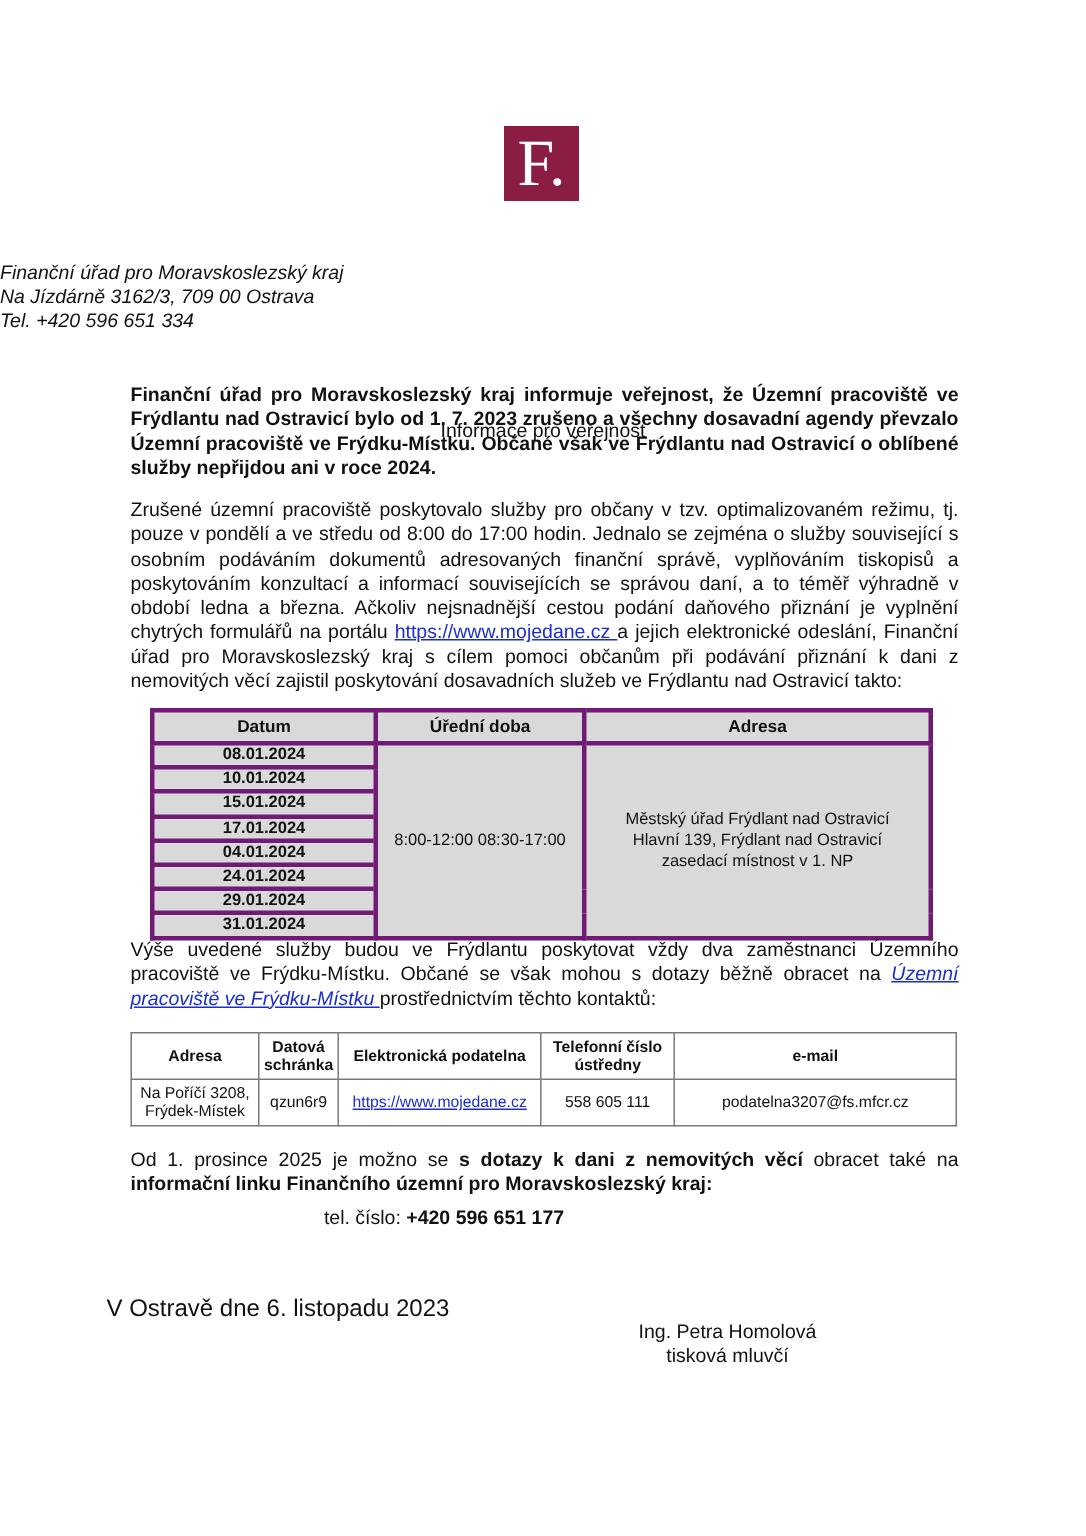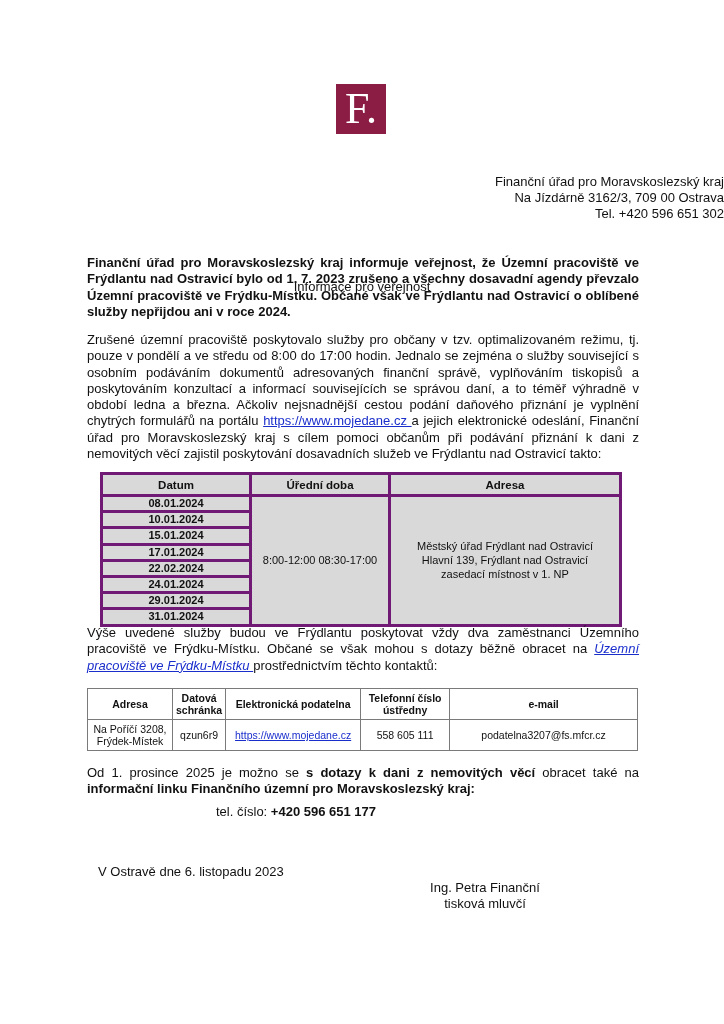--- a/index.html
+++ b/index.html
@@ -2,51 +2,51 @@
 <html><head>
 <meta charset="utf-8">
 <style>
   html, body { margin: 0; padding: 0; background: #ffffff; }
   body { width: 724px; height: 1024px; position: relative; overflow: hidden;
          font-family: "Liberation Sans", sans-serif; color: #111; font-size: 13px; }
   .logo { position: absolute; left: 336px; top: 84px; width: 50px; height: 50px;
           background: #8b1c43; color: #fff; font-family: "Liberation Serif", serif;
           font-size: 44px; line-height: 50px; text-align: center; }
   .logo .dot { font-size: 44px; }
-  .hdr { position: absolute; left: 0; width: 724px; text-align: right; font-size: 13px; line-height: 16px; }
+  .hdr { position: absolute; left: 0; width: 724px; text-align: left; font-style: italic; font-size: 13px; line-height: 16px; }
   .info { position: absolute; left: 0; top: 235px; width: 724px; text-align: center; font-size: 13px; margin-top: 44px; }
   .para { position: absolute; left: 87px; width: 552px; text-align: justify; font-size: 13px; line-height: 16.3px; }
   .bold { font-weight: bold; }
   a.link { color: #1a2ecc; }
   a.link.ital { font-style: italic; }
   table { border-collapse: collapse; position: absolute; }
   .t1 { left: 100px; top: 472px; width: 522px; font-size: 11px; }
   .t1 td, .t1 th { border: 3px solid #701a75; background: #d9d9d9; text-align: center; padding: 0; }
   .t1 th { height: 19px; font-weight: bold; font-size: 11.5px; }
   .t1 td.date { height: 13.2px; font-weight: bold; line-height: 13px; width: 146px; }
   .t1 td.hours { width: 136px; }
   .t1 td.addr { line-height: 14px; }
   .t2 { left: 87px; top: 688px; width: 551px; font-size: 10.5px; }
   .t2 td, .t2 th { border: 1px solid #7a7a7a; text-align: center; padding: 2px 3px; }
   .t2 th { font-weight: bold; height: 26px; line-height: 12px; }
   .t2 td { height: 26px; line-height: 12px; }
   .tel { position: absolute; left: 0; width: 592px; top: 804px; text-align: center; font-size: 13px; }
-  .place { position: absolute; left: 98px; top: 864px; font-size: 13px; }
+  .place { position: absolute; left: 71px; top: 864px; font-size: 16px; }
   .sign { position: absolute; left: 420px; width: 130px; top: 880px; text-align: center; font-size: 13px; line-height: 16px; }
 </style>
 </head>
 <body>
 
 <div class="logo">
   <span>F</span><span class="dot">.</span>
 </div>
 
 <div class="hdr" style="top:174px">Finanční úřad pro Moravskoslezský kraj</div>
 <div class="hdr" style="top:190px">Na Jízdárně 3162/3, 709 00 Ostrava</div>
-<div class="hdr" style="top:206px">Tel. +420 596 651 302</div>
+<div class="hdr" style="top:206px">Tel. +420 596 651 334</div>
 
 <div class="info">Informace pro veřejnost</div>
 
 <div class="para bold" style="top:255px">Finanční úřad pro Moravskoslezský kraj informuje veřejnost, že Územní pracoviště ve Frýdlantu nad Ostravicí bylo od 1. 7. 2023 zrušeno a všechny dosavadní agendy převzalo Územní pracoviště ve Frýdku-Místku. Občané však ve Frýdlantu nad Ostravicí o oblíbené služby nepřijdou ani v roce 2024.</div>
 
 <div class="para" style="top:332px">
   <span>Zrušené územní pracoviště poskytovalo služby pro občany v tzv. optimalizovaném režimu, tj. pouze v pondělí a ve středu od 8:00 do 17:00 hodin. Jednalo se zejména o služby související s osobním podáváním dokumentů adresovaných finanční správě, vyplňováním tiskopisů a poskytováním konzultací a informací souvisejících se správou daní, a to téměř výhradně v období ledna a března. Ačkoliv nejsnadnější cestou podání daňového přiznání je vyplnění chytrých formulářů na portálu </span><a class="link" href="#">https://www.mojedane.cz </a><span>a jejich elektronické odeslání, Finanční úřad pro Moravskoslezský kraj s cílem pomoci občanům při podávání přiznání k dani z nemovitých věcí zajistil poskytování dosavadních služeb  ve Frýdlantu nad Ostravicí takto:</span>
 </div>
 
 <table class="t1">
@@ -70,21 +70,21 @@
     <tr>
         <td class="date">10.01.2024</td>
       </tr>
     <tr>
         <td class="date">15.01.2024</td>
       </tr>
     <tr>
         <td class="date">17.01.2024</td>
       </tr>
     <tr>
-        <td class="date">22.02.2024</td>
+        <td class="date">04.01.2024</td>
       </tr>
     <tr>
         <td class="date">24.01.2024</td>
       </tr>
     <tr>
         <td class="date">29.01.2024</td>
       </tr>
     <tr>
         <td class="date">31.01.2024</td>
       </tr>
@@ -120,15 +120,15 @@
   <span>Od 1. prosince 2025 je možno se </span><span class="bold">s dotazy k dani z nemovitých věcí</span><span> obracet také na </span><span class="bold">informační linku Finančního územní pro Moravskoslezský kraj:</span>
 </div>
 
 <div class="tel">
   <span>tel. číslo: </span><span class="bold">+420 596 651 177</span>
 </div>
 
 <div class="place">V Ostravě dne 6. listopadu 2023</div>
 
 <div class="sign">
-  <div>Ing. Petra Finanční</div>
+  <div>Ing. Petra Homolová</div>
   <div>tisková mluvčí</div>
 </div>
 
 </body></html>

